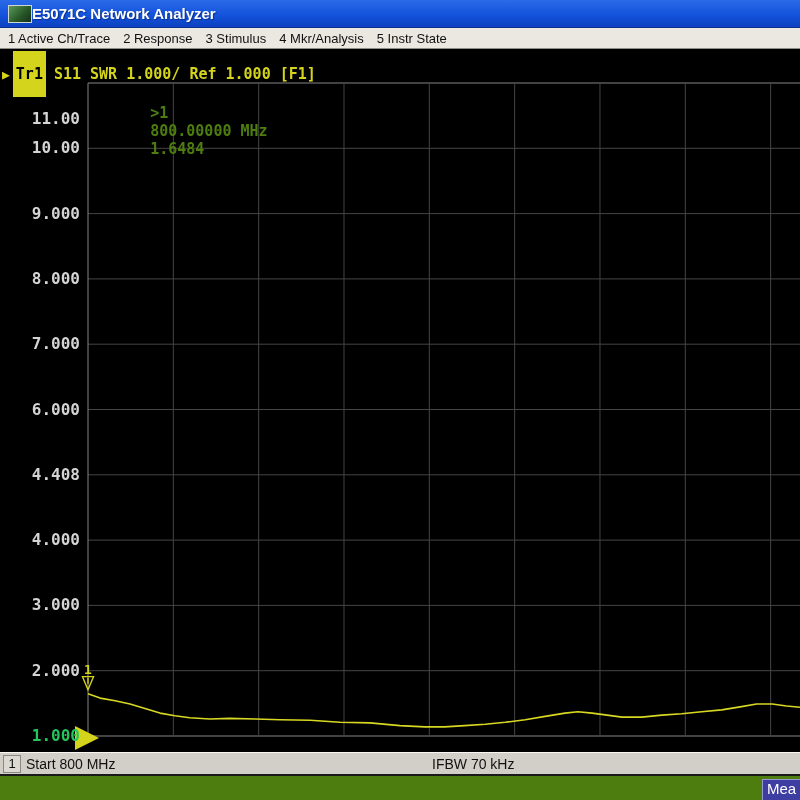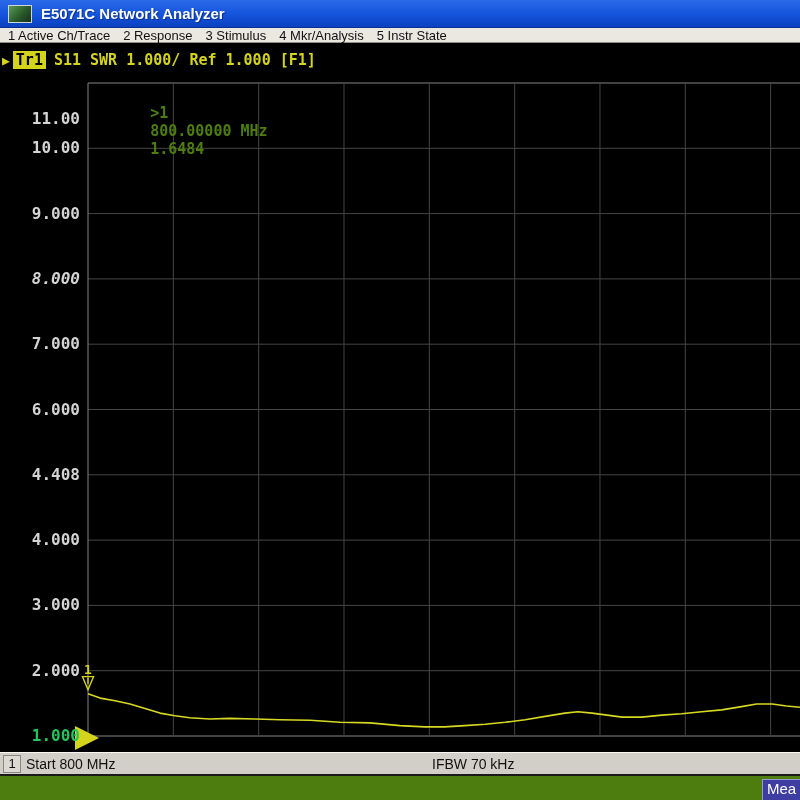--- a/index.html
+++ b/index.html
@@ -4,34 +4,34 @@
 <style>
   html,body{margin:0;padding:0;background:#000;}
   .app{position:relative;width:800px;height:800px;overflow:hidden;background:#000;
        font-family:"DejaVu Sans Mono",monospace;}
   
   .titlebar{position:absolute;left:0;top:0;width:800px;height:28px;
     background:linear-gradient(180deg,#2a6ae8 0%,#1453dc 55%,#0c41c0 100%);
     display:flex;align-items:center;border-bottom:1px solid #0a2f8c;box-sizing:border-box;}
   .app-icon{width:22px;height:16px;margin-left:8px;border:1px solid #cfd6cf;
     background:linear-gradient(135deg,#5a9a5a 0%,#2a5a2a 55%,#14301a 100%);}
-  .title-text{color:#ffffff;font:bold 15px "Liberation Sans",sans-serif;margin-left:9px;
+  .title-text{color:#ffffff;font:bold 15px "Liberation Sans",sans-serif;
     text-shadow:1px 1px 1px #0a2f8c;}
   
-  .menubar{position:absolute;left:0;top:28px;width:800px;height:15px;background:#ebe8e1;
+  .menubar{position:absolute;left:0;top:28px;width:800px;height:21px;background:#ebe8e1;
     border-bottom:1px solid #8f8f89;box-sizing:border-box;display:flex;align-items:center;
     padding-left:8px;gap:13px;font:13px "Liberation Sans",sans-serif;color:#111;}
   .menu-item{white-space:nowrap;cursor:default;}
   
   .instrument-screen{position:absolute;left:0;top:49px;width:800px;height:703px;background:#000;}
   #chart-svg{position:absolute;left:0;top:0;}
   .trace-status{position:absolute;left:2px;top:2px;display:flex;align-items:center;
     font:bold 15px "DejaVu Sans Mono",monospace;color:#d4d41c;white-space:pre;}
   .trace-arrow{font-size:13px;margin-right:3px;}
-  .trace-chip{background:#d4d41c;color:#000;padding:0 3px;margin-right:8px;}
+  .trace-chip{background:#d4d41c;color:#000;padding:14px 3px;margin-right:8px;}
   .marker-readout{position:absolute;left:96px;top:37px;
     font:bold 15px "DejaVu Sans Mono",monospace;color:#4d7c0f;white-space:pre;}
   .marker-readout span{margin-right:14px;}
   .ylabel{position:absolute;right:720px;height:20px;line-height:20px;text-align:right;
     font:bold 16px "DejaVu Sans Mono",monospace;color:#d4d4d4;white-space:nowrap;}
   .ylabel.ref{color:#22c55e;}
   
   .statusbar{position:absolute;left:0;top:752px;width:800px;height:22px;background:#d2cfc8;
     border-top:1px solid #f7f6f3;box-sizing:border-box;
     font:14px "Liberation Sans",sans-serif;color:#111;}
@@ -102,21 +102,21 @@
     <div class="marker-readout">
       <span>&gt;1</span>
       <span>800.00000 MHz</span>
       <span>1.6484</span>
     </div>
 
     <div id="ylabels">
         <div class="ylabel" style="top: 24px; margin-top: 36px;">11.00</div>
         <div class="ylabel" style="top: 89.3px;">10.00</div>
         <div class="ylabel" style="top: 154.6px;">9.000</div>
-        <div class="ylabel" style="top: 219.9px; font-style: italic;">8.000</div>
+        <div class="ylabel" style="top: 219.9px;">8.000</div>
         <div class="ylabel" style="top: 285.2px;">7.000</div>
         <div class="ylabel" style="top: 350.5px;">6.000</div>
         <div class="ylabel" style="top: 415.8px;">4.408</div>
         <div class="ylabel" style="top: 481.1px;">4.000</div>
         <div class="ylabel" style="top: 546.4px;">3.000</div>
         <div class="ylabel" style="top: 611.7px;">2.000</div>
         <div class="ylabel ref" style="top: 677px;">1.000</div>
       </div>
   </div>
 

